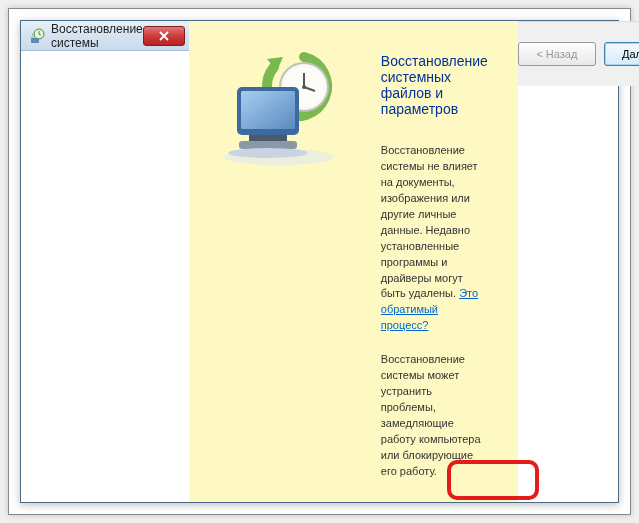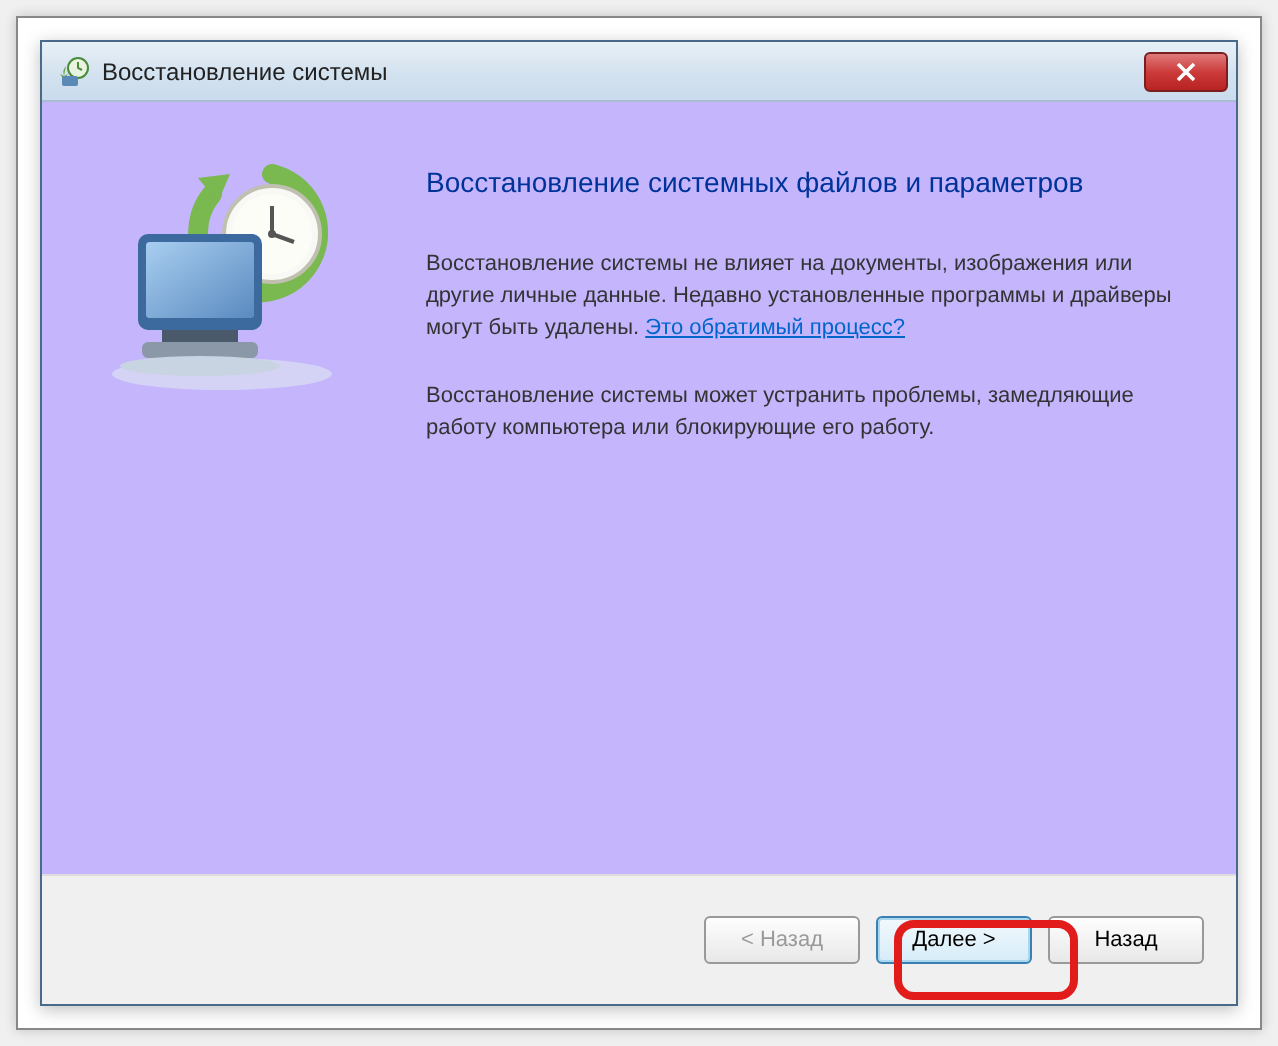--- a/index.html
+++ b/index.html
@@ -22,21 +22,21 @@
     }
     .window {
       position: absolute;
       top: 20px;
       left: 20px;
       width: 599px;
       height: 483px;
       border: 1px solid #4a6a8a;
       background: #fff;
       display: flex;
-      flex-direction: column;
+      flex-direction: row;
       box-shadow: 0 2px 8px rgba(0,0,0,0.25);
     }
     .titlebar {
       height: 30px;
       background: linear-gradient(to bottom, #e8f0f7 0%, #d5e3f0 50%, #c9dbed 100%);
       border-bottom: 1px solid #a9bcd0;
       display: flex;
       align-items: center;
       padding: 0 4px 0 8px;
     }
@@ -60,21 +60,21 @@
       border-radius: 3px;
       display: flex;
       align-items: center;
       justify-content: center;
       cursor: pointer;
     }
     .close-btn svg { width: 10px; height: 10px; }
     .content {
       flex: 1;
       display: flex;
-      background: #c4b5fd;
+      background: #fef9c3;
     }
     .left-pane {
       width: 182px;
       padding: 28px 0 0 20px;
       flex-shrink: 0;
     }
     .restore-icon {
       width: 140px;
       height: 120px;
       position: relative;

